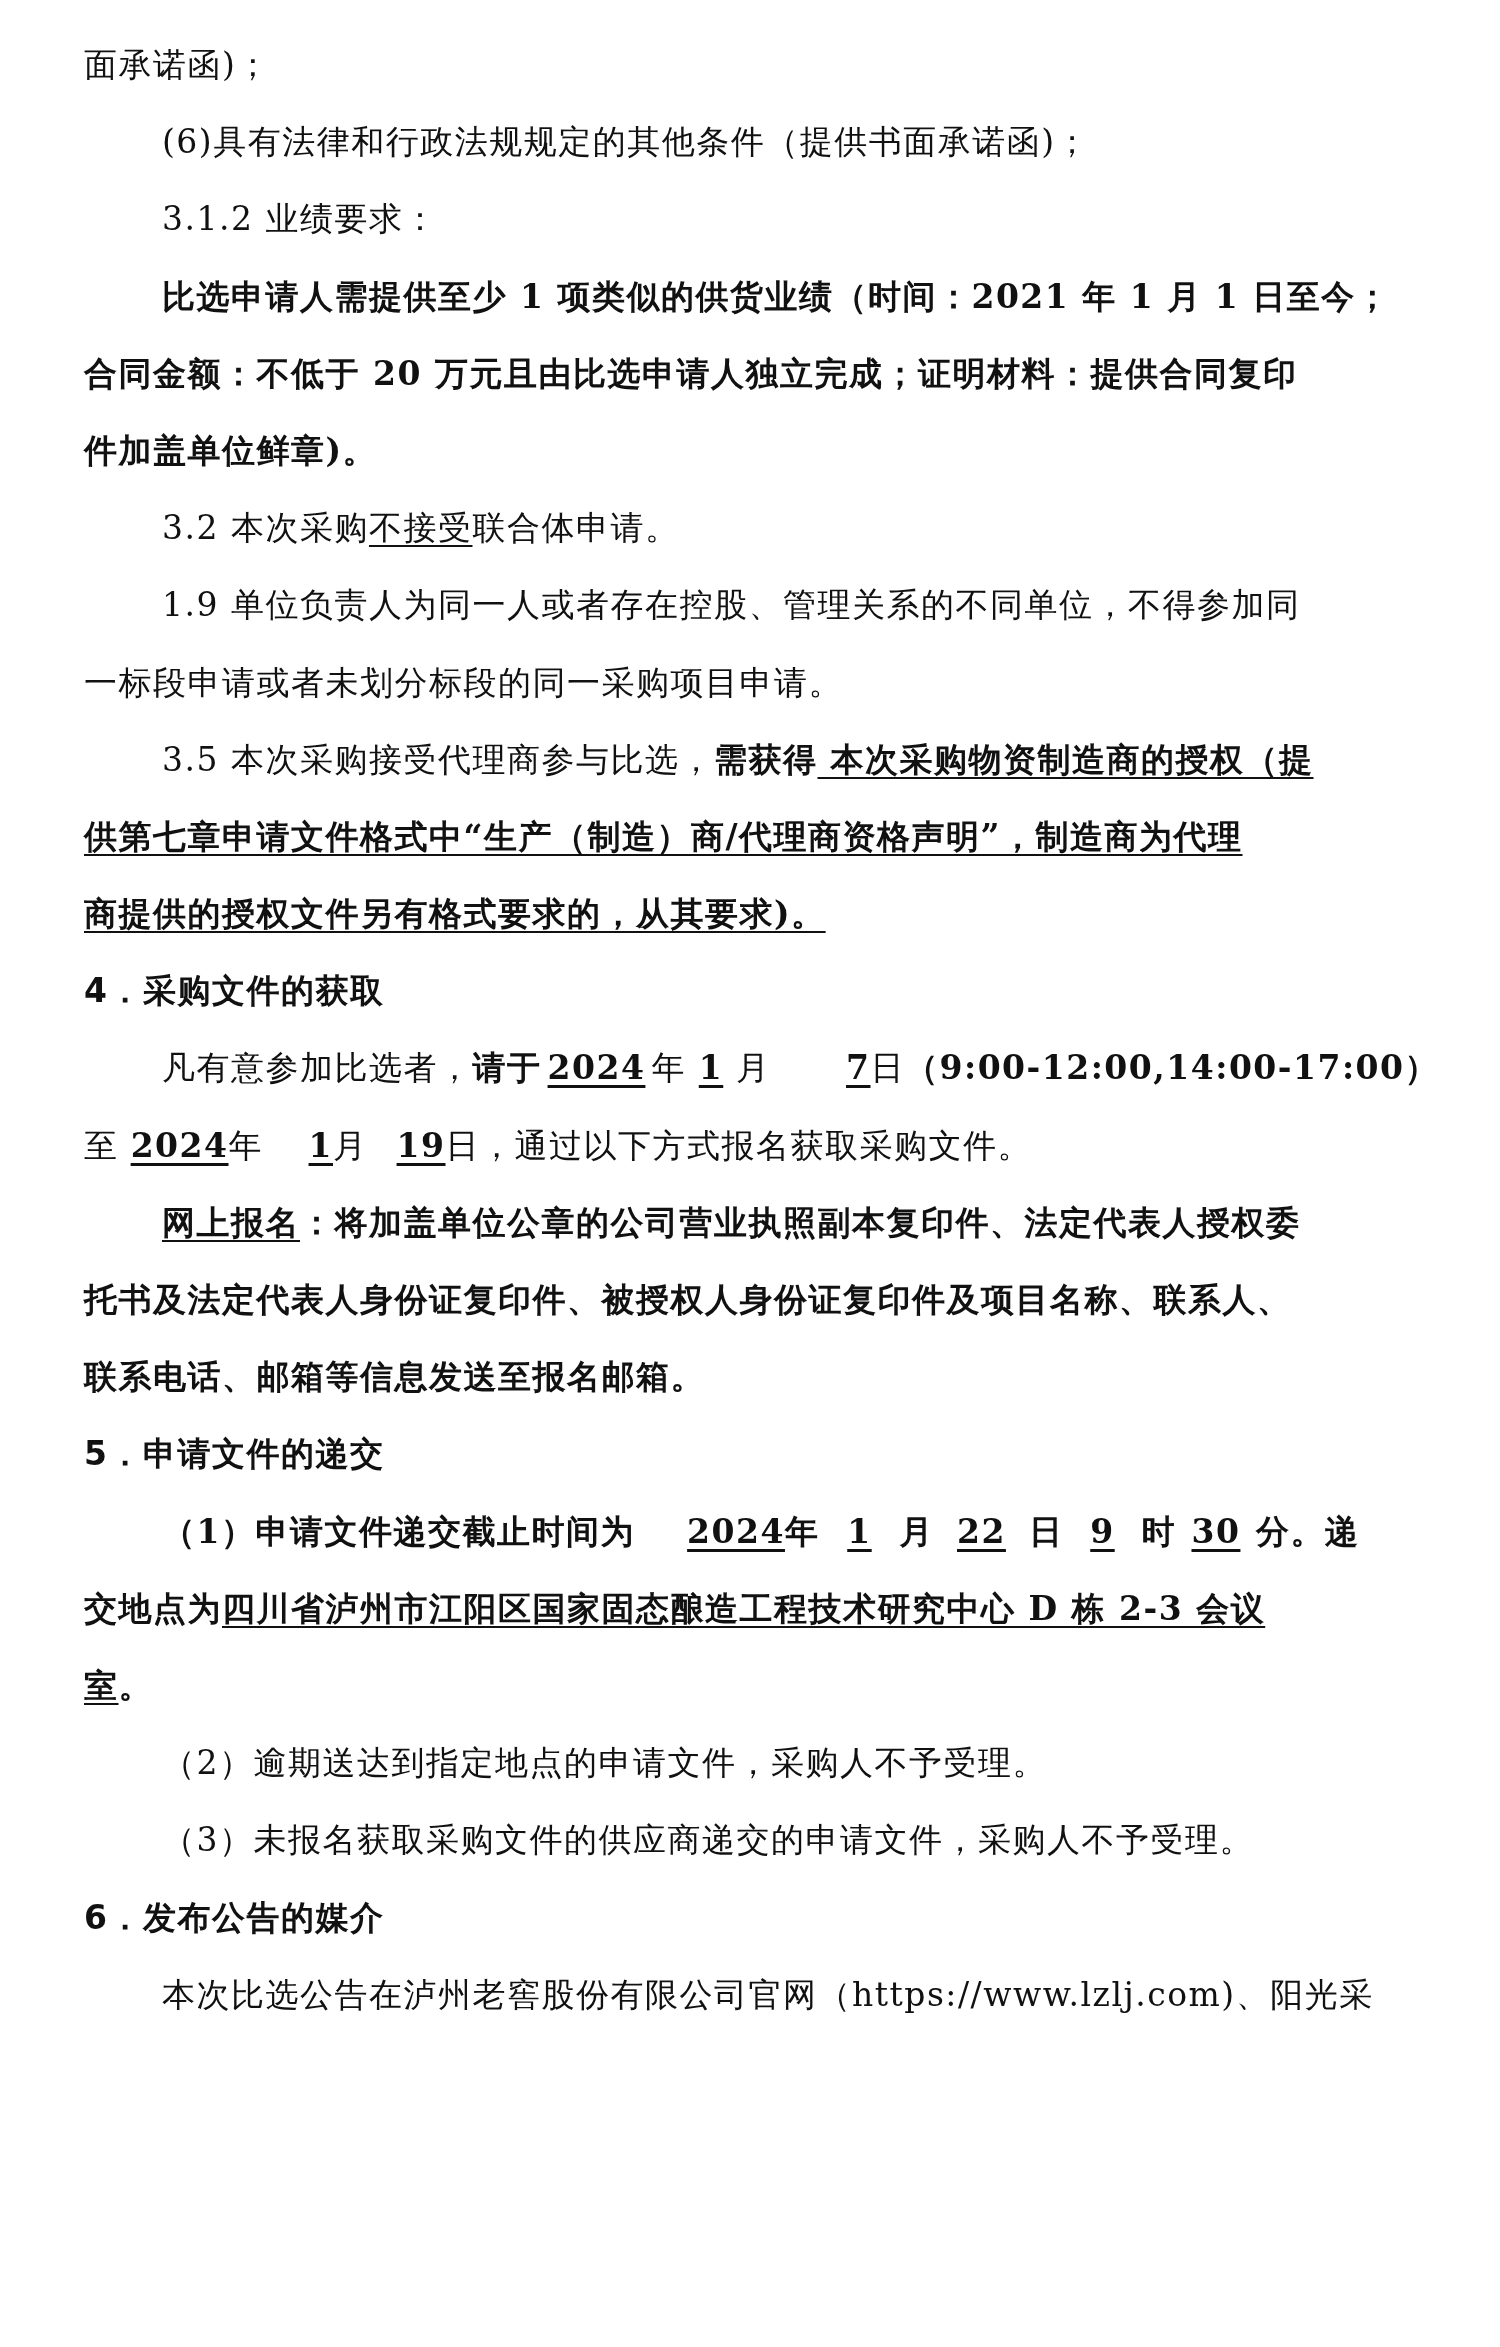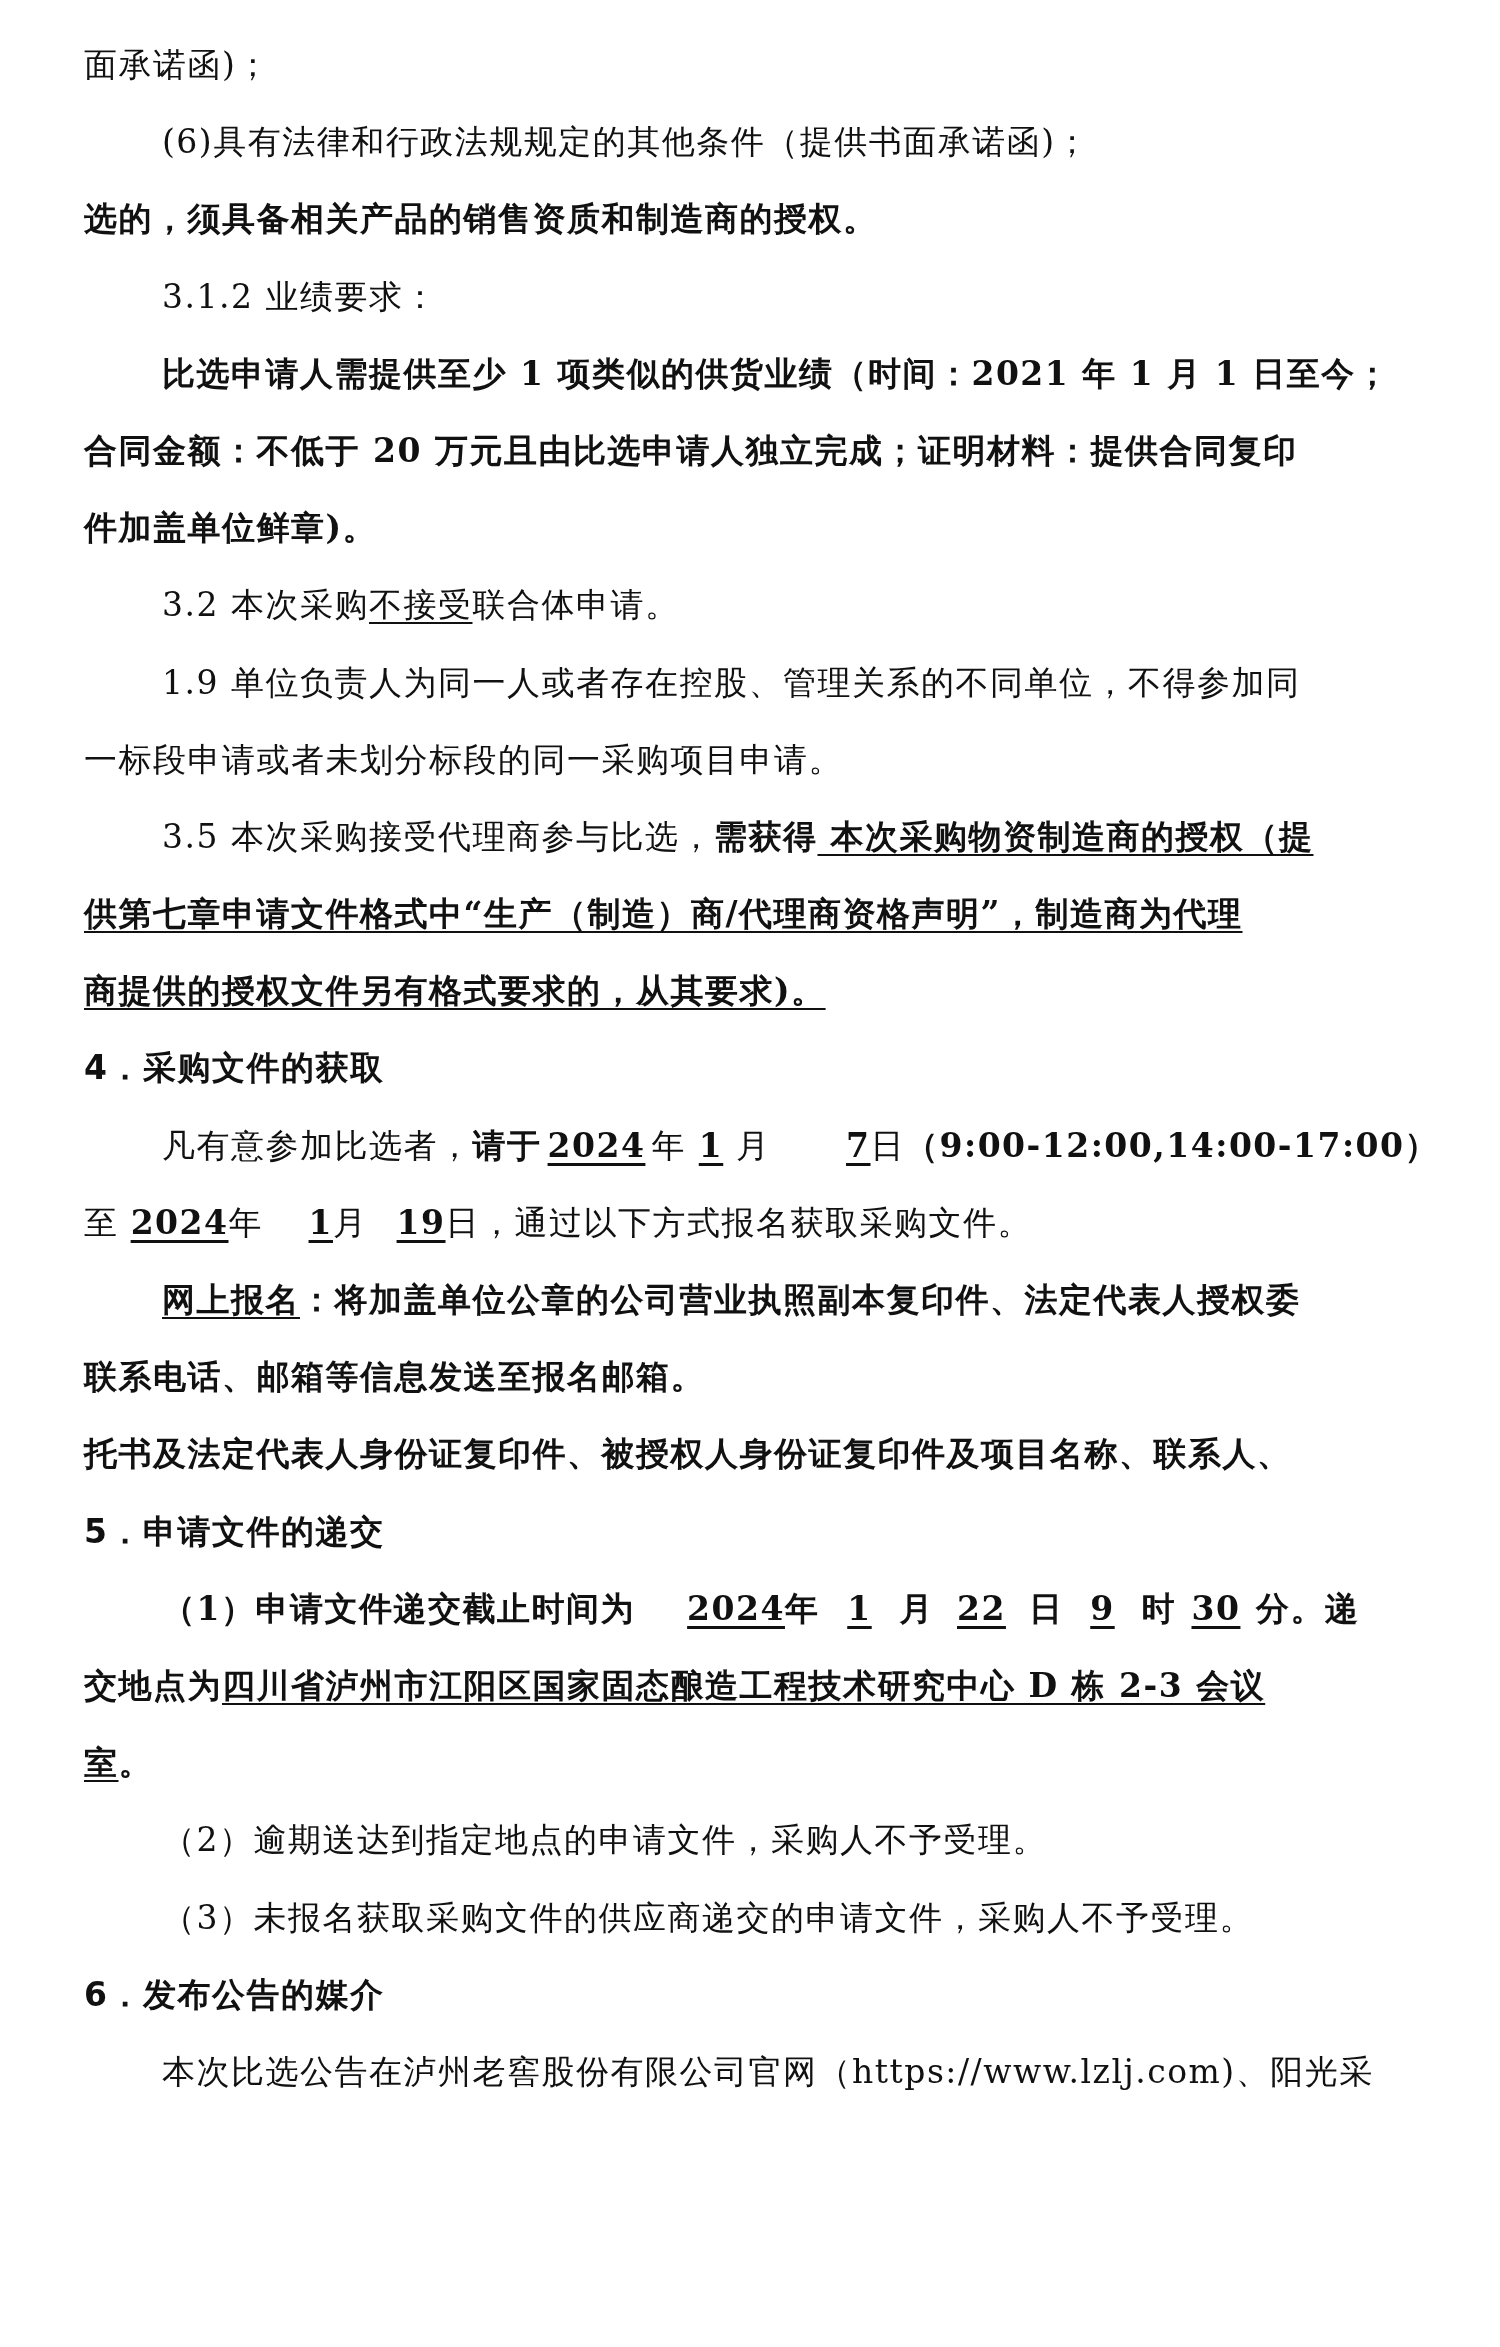--- a/index.html
+++ b/index.html
@@ -16,21 +16,20 @@
 </style>
 </head>
 <body>
 
 <div class="page">
 
   <div class="ln"><span>面承诺函)；</span></div>
 
   <div class="ln ind"><span>(6)具有法律和行政法规规定的其他条件（提供书面承诺函)；</span></div>
 
-  <div class="ln b"><span>选的，须具备相关产品的销售资质和制造商的授权。</span></div>
 
   <div class="ln ind"><span>3.1.2 业绩要求：</span></div>
 
   <div class="ln ind b"><span>比选申请人需提供至少 1 项类似的供货业绩（时间：2021 年 1 月 1 日至今；</span></div>
   <div class="ln b"><span>合同金额：不低于 20 万元且由比选申请人独立完成；证明材料：提供合同复印</span></div>
   <div class="ln b"><span>件加盖单位鲜章)。</span></div>
 
   <div class="ln ind">
     <span>3.2  本次采购</span><span class="u">不接受</span><span>联合体申请。</span>
   </div>
@@ -50,22 +49,22 @@
   <div class="ln ind">
     <span>凡有意参加比选者，</span><span class="b">请于</span><span class="blank" style="width:110px;text-align:center;">2024</span><span>年</span><span class="blank" style="width:50px;text-align:center;">1</span><span>月</span><span class="blank" style="width:100px;text-align:right;">7</span><span>日</span><span class="b">（9:00-12:00,14:00-17:00）</span>
   </div>
   <div class="ln">
     <span>至</span><span class="blank" style="width:110px;text-align:right;">2024</span><span>年</span><span class="blank" style="width:70px;text-align:right;">1</span><span>月</span><span class="blank" style="width:78px;text-align:right;">19</span><span>日</span><span>，通过以下方式报名获取采购文件。</span>
   </div>
 
   <div class="ln ind b">
     <span class="u" style="font-weight:bold;">网上报名</span><span>：将加盖单位公章的公司营业执照副本复印件、法定代表人授权委</span>
   </div>
+  <div class="ln b"><span>托书及法定代表人身份证复印件、被授权人身份证复印件及项目名称、联系人、</span></div>
   <div class="ln b"><span>联系电话、邮箱等信息发送至报名邮箱。</span></div>
-  <div class="ln b"><span>托书及法定代表人身份证复印件、被授权人身份证复印件及项目名称、联系人、</span></div>
 
   <div class="ln head"><span>5．申请文件的递交</span></div>
 
   <div class="ln ind b">
     <span>（1）申请文件递交截止时间为</span><span class="blank" style="width:150px;text-align:right;">2024</span><span>年</span><span class="blank" style="width:80px;text-align:center;">1</span><span>月</span><span class="blank" style="width:95px;text-align:center;">22</span><span>日</span><span class="blank" style="width:78px;text-align:center;">9</span><span>时</span><span class="blank" style="width:80px;text-align:center;">30</span><span>分。递</span>
   </div>
   <div class="ln b">
     <span>交地点为</span><span class="u">四川省泸州市江阳区国家固态酿造工程技术研究中心 D 栋 2-3 会议</span>
   </div>
   <div class="ln b">

